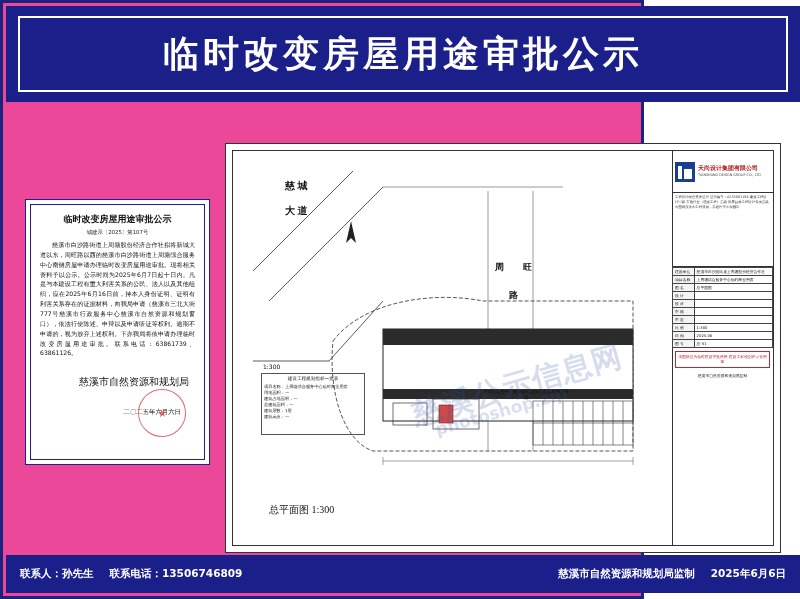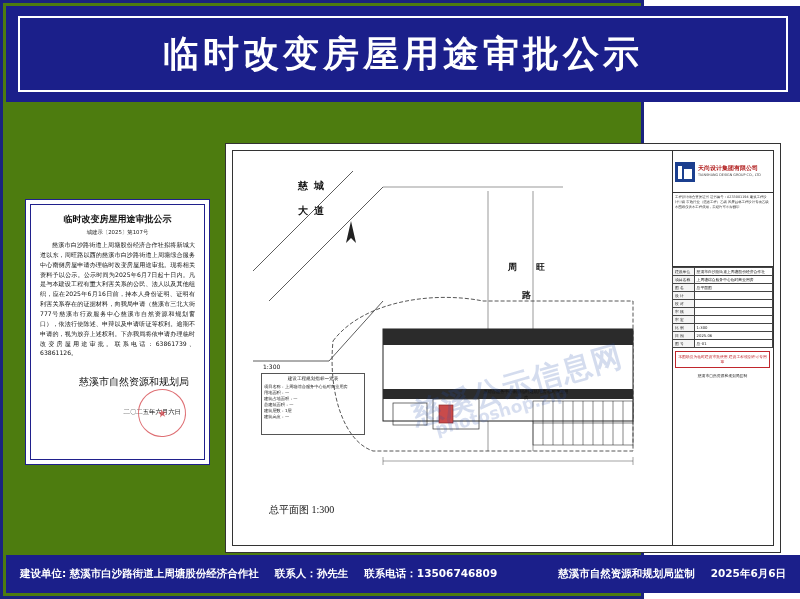--- a/index.html
+++ b/index.html
@@ -7,21 +7,21 @@
   body {
     width:800px; height:599px;
     font-family:"Liberation Sans", sans-serif;
     background:#ffffff;
     overflow:hidden;
     position:relative;
   }
   
   #poster {
     position:absolute; left:0; top:0; width:644px; height:599px;
-    background:#4d7c0f;
+    background:#ec4899;
     border:3px solid #1a237e;
   }
   
   #header {
     position:absolute; left:3px; top:3px; width:794px; height:96px;
     background:#1b1f8a;
     display:flex; align-items:center; justify-content:center;
   }
   #header-inner {
     border:2px solid #ffffff;
@@ -114,23 +114,22 @@
     overflow:hidden;
   }
   #plan-title {
     position:absolute; left:30px; top:28px; width:390px;
     text-align:center;
     font-size:11px; font-weight:bold; color:#111;
     font-family:"DejaVu Sans", sans-serif;
     line-height:1.9;
   }
   .road-label {
-    position:absolute; color:#111; font-family:Liberation Mono, monospace;
+    position:absolute; color:#111; font-family:Liberation Serif, serif;
     font-weight:bold;
-    margin-left:13px;
   }
   #label-cicheng { left:52px; top:28px; font-size:10px; }
   #label-dadao   { left:52px; top:53px; font-size:10px; }
   #label-zhou    { left:262px; top:110px; font-size:9px; }
   #label-wang    { left:290px; top:110px; font-size:9px; }
   #label-lu      { left:276px; top:138px; font-size:9px; }
   #scale-txt {
     position:absolute; left:30px; top:212px; font-size:6px; color:#111;
     font-family:"DejaVu Sans", sans-serif;
   }
@@ -376,21 +375,20 @@
 
         <div id="stamp-red">本图纸仅为临时建设审批使用
 建设工程规划许可专用章</div>
         <div id="strip-foot">慈溪市自然资源和规划局监制</div>
       </div>
 
     </div>
   </div>
 
   <div id="footer">
-    <span>建设单位: 慈溪市白沙路街道上周塘股份经济合作社</span>
     <span>联系人：孙先生</span>
     <span>联系电话：13506746809</span>
     <span class="f-spacer"></span>
     <span>慈溪市自然资源和规划局监制</span>
     <span>2025年6月6日</span>
   </div>
 
 </div>
 
 </body></html>

